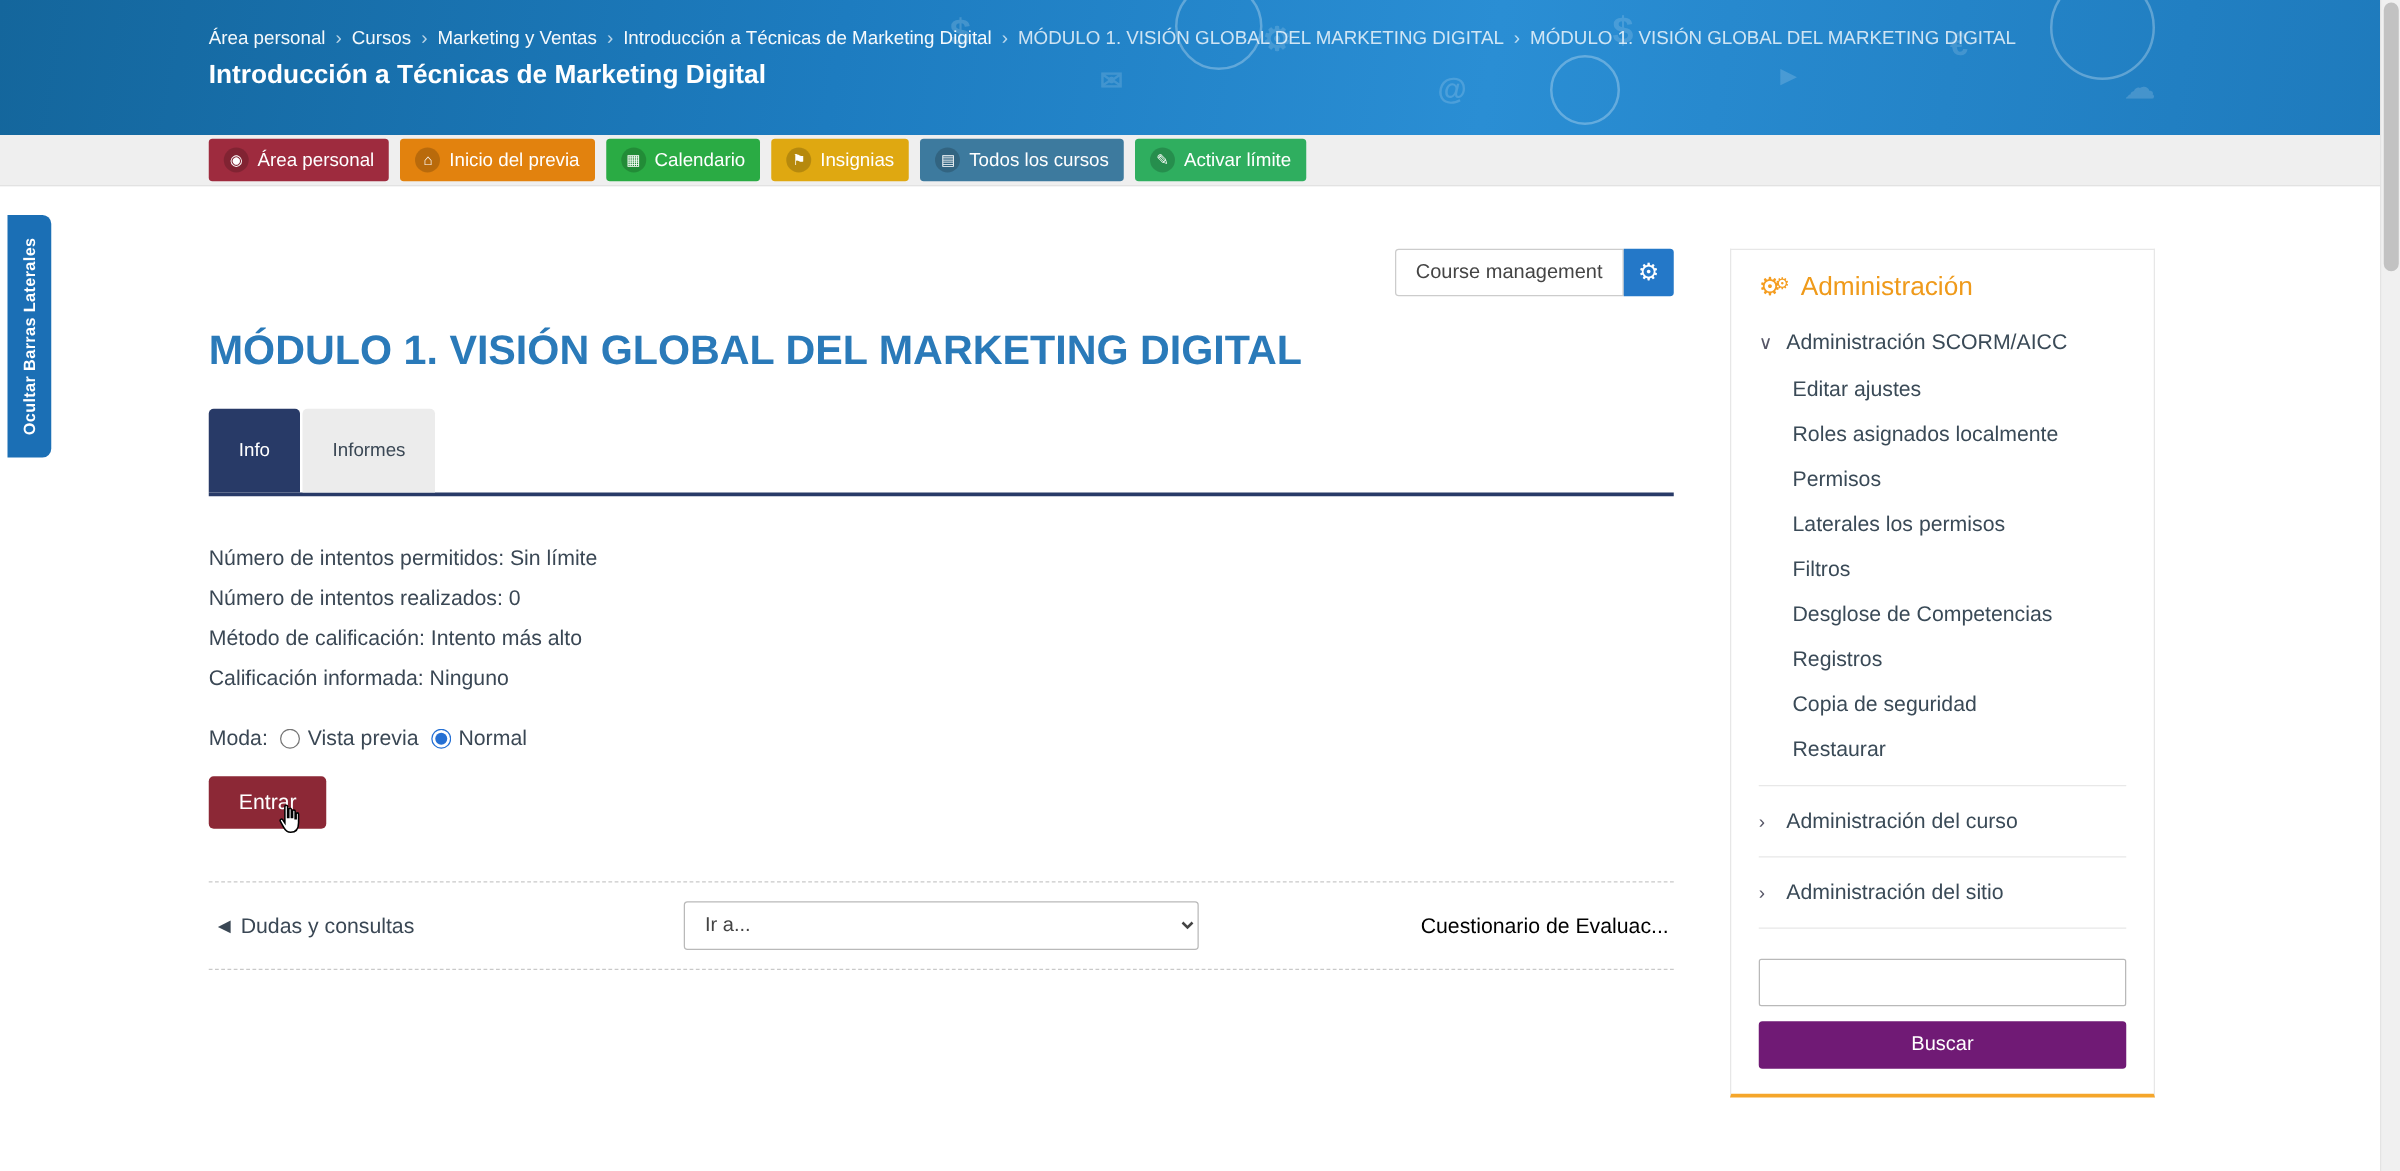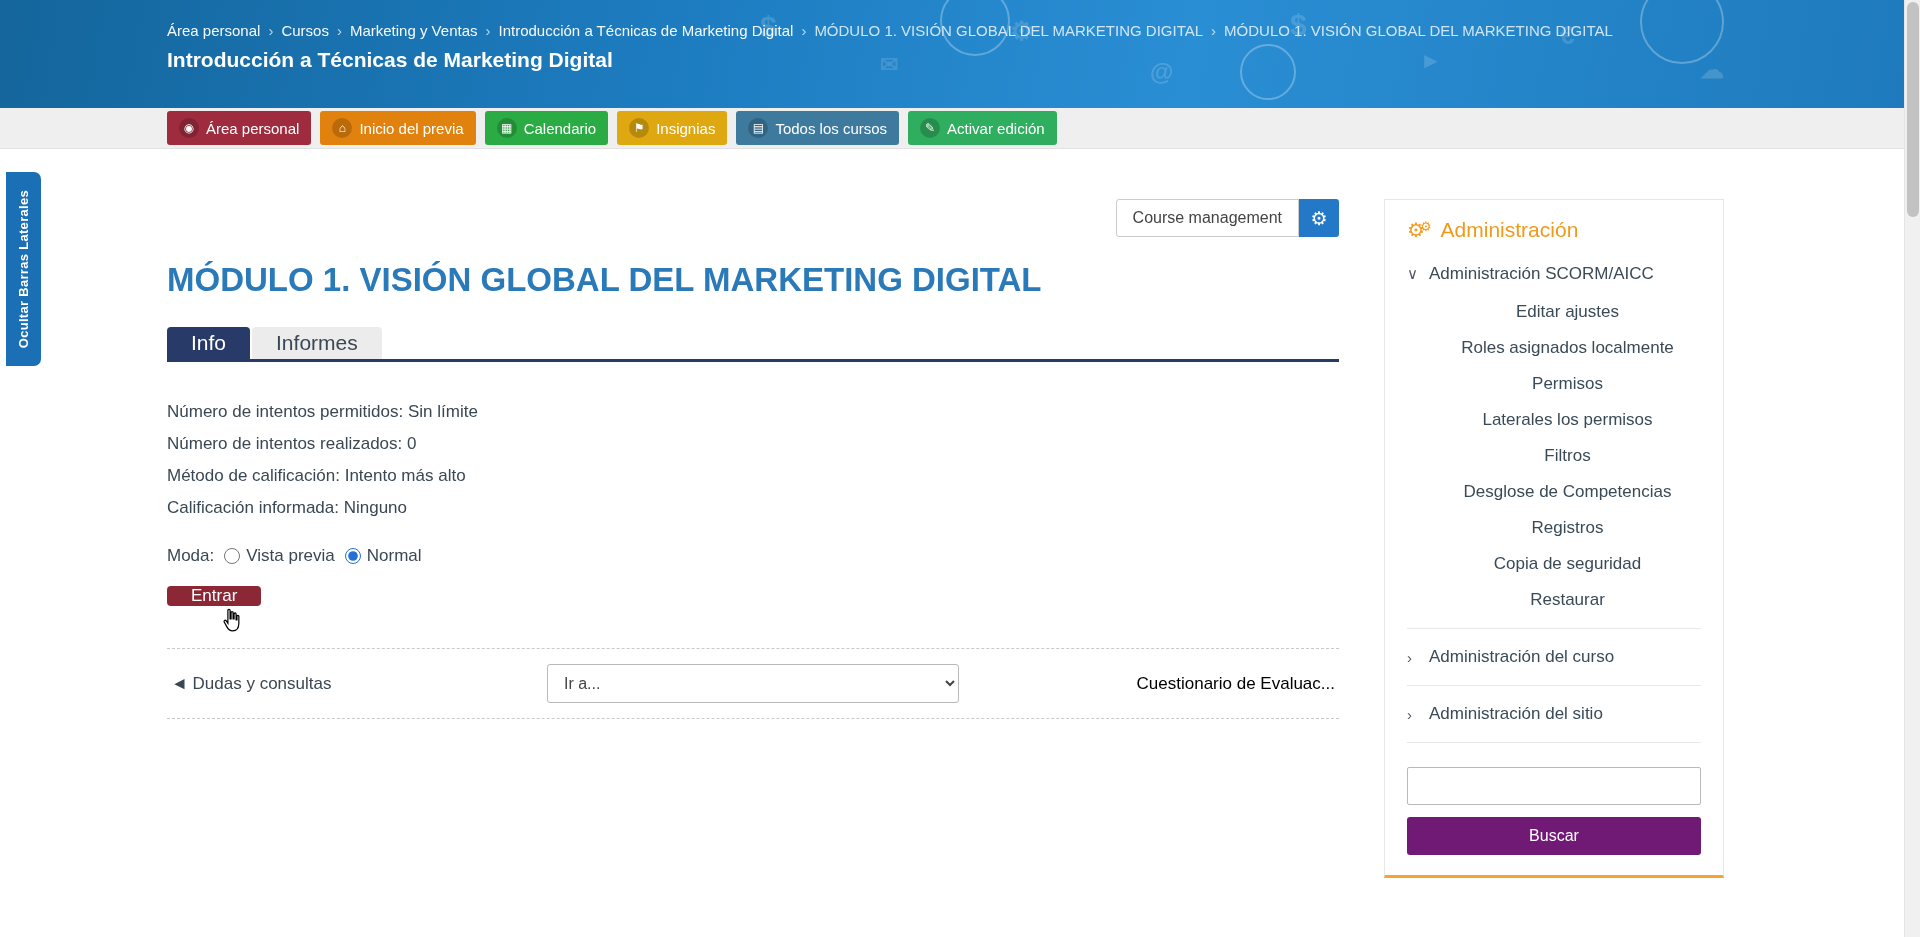--- a/index.html
+++ b/index.html
@@ -41,53 +41,53 @@
   .mgmt-row { display:flex; justify-content:flex-end; margin-top:50px; }
   .mgmt-btn { display:flex; align-items:stretch;border-radius:19px; }
   .mgmt-label { background:#fff; border:1px solid #ccc; border-radius:3px 0 0 3px;
     padding:9px 16px; font-size:16px; color:#444; cursor:pointer; }
   .mgmt-gear { width:40px; border-radius:0 3px 3px 0; color:#fff; display:flex;
     align-items:center; justify-content:center; font-size:19px; cursor:pointer; }
 
   .page-heading { font-size:33px; font-weight:bold; margin:24px 0 0; }
 
   .tabs { display:flex; margin-top:28px; border-bottom:3px solid #283a67; }
-  .tab { padding:4px 24px; font-size:21px; border-radius:4px 4px 0 0; cursor:pointer; }
+  .tab { padding:25px 24px; font-size:15px; border-radius:4px 4px 0 0; cursor:pointer; }
   .tab.active { color:#fff; }
   .tab.inactive { background:#ececec; color:#3a4754; margin-left:2px; }
 
   .info-block { margin-top:40px; font-size:17px; color:#3a4754; }
   .info-line { margin-bottom:12px; }
 
   .mode-row { margin-top:28px; font-size:17px; color:#3a4754; display:flex; align-items:center; }
   .mode-row input[type=radio] { width:16px; height:16px; accent-color:#2570d4; margin:0 6px 0 10px; cursor:pointer; }
   .mode-row label { cursor:pointer; }
 
   .enter-wrap { position:relative; margin-top:20px; }
-  .btn-enter { color:#fff; border:none; border-radius:4px; padding:0 24px; font-size:17px; cursor:pointer; font-family:inherit; }
+  .btn-enter { color:#fff; border:none; border-radius:4px; padding:11px 24px; font-size:17px; cursor:pointer; font-family:inherit; }
   .cursor-svg { position:absolute; left:54px; top:22px; z-index:4; }
 
   .footer-nav { margin-top:42px; border-top:1px dashed #c9c9c9; border-bottom:1px dashed #c9c9c9;
     padding:15px 4px; display:flex; align-items:center; }
   .fn-prev { flex:1; font-size:17px; color:#3a4754; cursor:pointer; }
   .fn-select { width:412px; font-size:16px; padding:9px 12px; border:1px solid #b9b9b9;
     border-radius:3px; color:#444; background:#fff; font-family:inherit; }
   .fn-next { flex:1; text-align:right; font-size:17px; color:#000000; cursor:pointer; }
 
   
   .block { border:1px solid #e7e7e7; border-bottom:3px solid #f5a62a; padding:18px 22px 20px; background:#fff; }
   .block-head { display:flex; align-items:center; gap:9px; }
   .block-gears { color:#f59d20; font-size:20px; line-height:1; white-space:nowrap; }
   .gear-sm { font-size:13px; margin-left:-5px; vertical-align:top; }
   .block-title { font-size:21px; }
   .tree { margin-top:14px; font-size:17px; color:#3a4a57; }
   .tree-top { display:flex; align-items:center; gap:9px; padding:8px 0; cursor:pointer; }
   .chev { color:#556; font-size:15px; width:13px; display:inline-block; }
   .tree-children { list-style:none; margin:2px 0 6px; padding-left:27px; }
-  .tree-children li { padding:8px 0; cursor:pointer;text-align:center; }
+  .tree-children li { padding:8px 0; cursor:pointer; }
   .sep-line { border:none; border-top:1px solid #e8e8e8; margin:10px 0; }
   .search-input { width:100%; height:38px; border:1px solid #b9b9b9; border-radius:2px;
     margin-top:14px; padding:0 10px; font-size:16px; font-family:inherit; }
   .btn-buscar { width:100%; margin-top:12px; color:#fff; border:none; border-radius:3px;
     padding:10px 0; font-size:16px; cursor:pointer; font-family:inherit; }
   .block2-head { margin-top:56px; display:flex; align-items:center; gap:9px; }
 
   
   .scrollbar { position:absolute; right:0; top:0; width:16px; height:937px; background:#f0f0f0; border-left:1px solid #e4e4e4; }
   .scroll-thumb { position:absolute; top:2px; left:2px; width:12px; height:215px; background:#c2c2c2; border-radius:6px; cursor:pointer; }
@@ -144,21 +144,21 @@
     <button class="tb-btn" style="background-color: rgb(223, 168, 17);">
       <span class="tb-icon">⚑</span>
       <span>Insignias</span>
     </button>
     <button class="tb-btn" style="background-color: rgb(61, 122, 158);">
       <span class="tb-icon">▤</span>
       <span>Todos los cursos</span>
     </button>
     <button class="tb-btn" style="background-color: rgb(47, 174, 95);">
       <span class="tb-icon">✎</span>
-      <span>Activar edición</span>
+      <span>Activar límite</span>
     </button>
   </div>
 
   <div class="side-tab" style="background-color: rgb(27, 111, 181);">
     <span>Ocultar Barras Laterales</span>
   </div>
 
   <div class="content">
 
     <div class="main-col">

